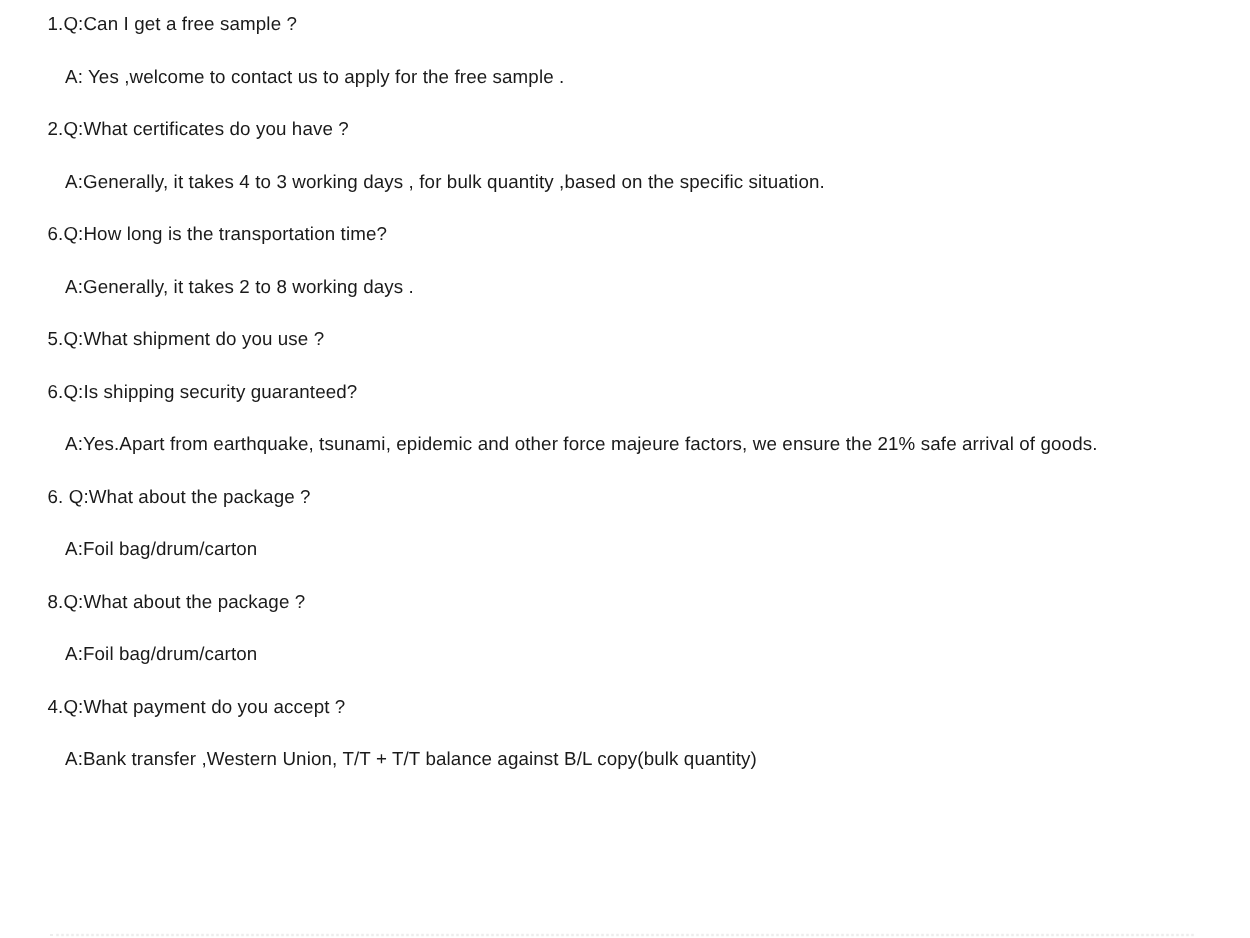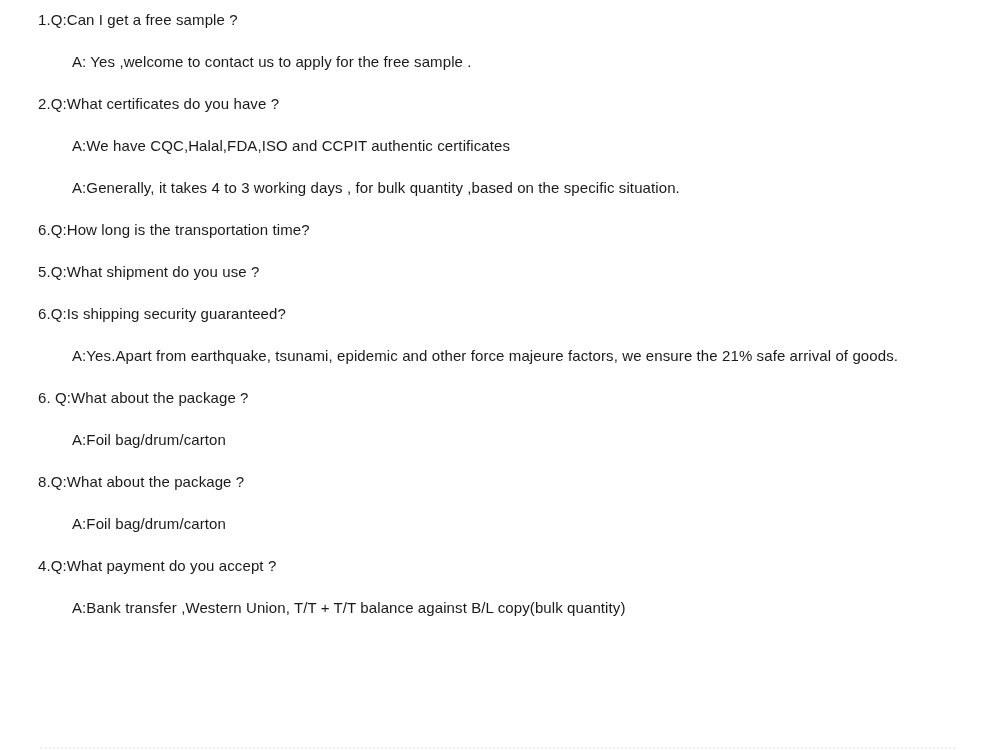--- a/index.html
+++ b/index.html
@@ -26,44 +26,44 @@
     align-items: center;
     font-size: 15px;
     color: #1a1a1a;
     letter-spacing: 0.1px;
     white-space: pre;
   }
   .q-line {
     padding-left: 38px;
   }
   .a-line {
-    padding-left: 72px;
+    padding-left: 52px;
   }
   .faint-clipped-line {
     position: absolute;
     left: 40px;
     right: 45px;
     bottom: 1px;
     height: 0;
     border-top: 2px dotted #ededed;
   }
 </style>
 </head>
 <body>
 
 <div class="doc">
   <div class="line q-line">1.Q:Can I get a free sample ?</div>
   <div class="line a-line">A: Yes ,welcome to contact us to apply for the free sample .</div>
 
   <div class="line q-line">2.Q:What certificates do you have ?</div>
-  <div class="line a-line">A:We have CQC,Halal,FDA,ISO and CCPIT authentic certificates</div>
 
   <div class="line a-line">A:Generally, it takes 4 to 3 working days , for bulk quantity ,based on the specific situation.</div>
 
   <div class="line q-line">6.Q:How long is the transportation time?</div>
+  <div class="line a-line">A:Generally, it takes 2 to 8 working days .</div>
 
   <div class="line q-line">5.Q:What shipment do you use ?</div>
 
   <div class="line q-line">6.Q:Is shipping security guaranteed?</div>
   <div class="line a-line">A:Yes.Apart from earthquake, tsunami, epidemic and other force majeure factors, we ensure the 21% safe arrival of goods.</div>
 
   <div class="line q-line">6. Q:What about the package ?</div>
   <div class="line a-line">A:Foil bag/drum/carton</div>
 
   <div class="line q-line">8.Q:What about the package ?</div>

